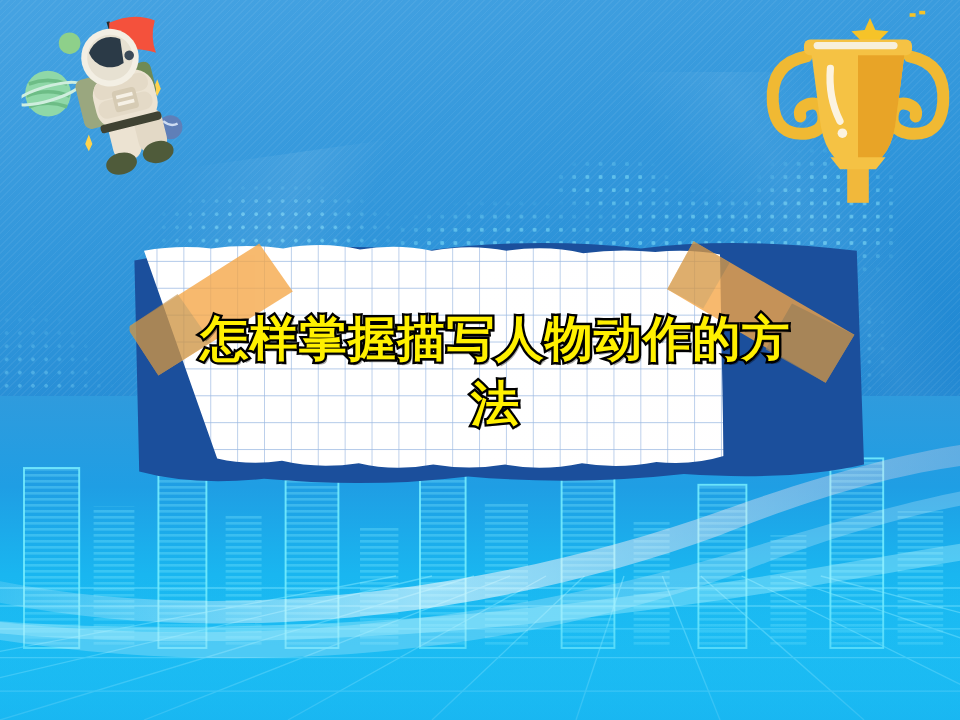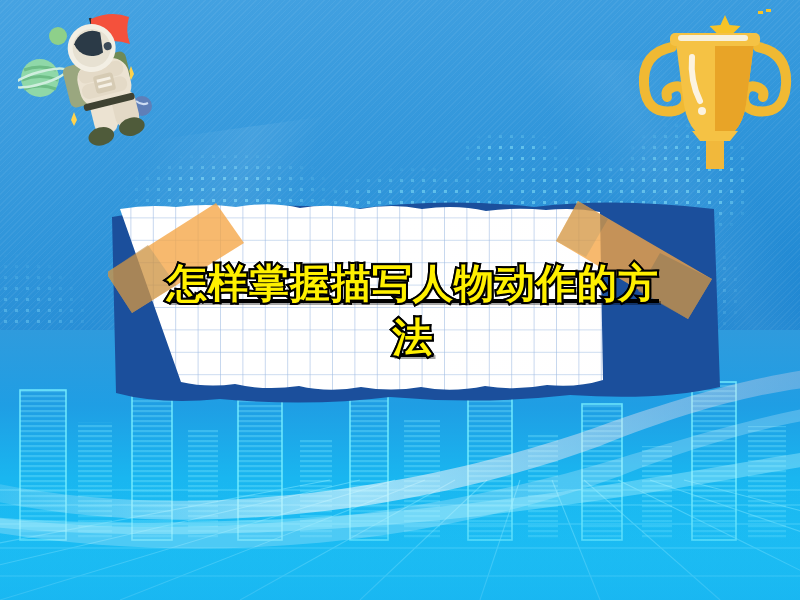--- a/index.html
+++ b/index.html
@@ -118,21 +118,20 @@
     font-weight: bold;
     line-height: 1.35;
     letter-spacing: 1px;
     color: #fff000;
     text-align: center;
     white-space: nowrap;
     -webkit-text-stroke: 4px #000000;
     paint-order: stroke fill;
     text-shadow:
        2px 2px 0 rgba(0,0,0,0.35);
-    text-decoration: underline;
   }
 </style>
 </head>
 <body>
 
 <div id="slide">
 
   <div class="layer" id="diag-texture"></div>
   <div class="layer" id="dot-map"></div>
   <div class="layer" id="dot-map-2"></div>

